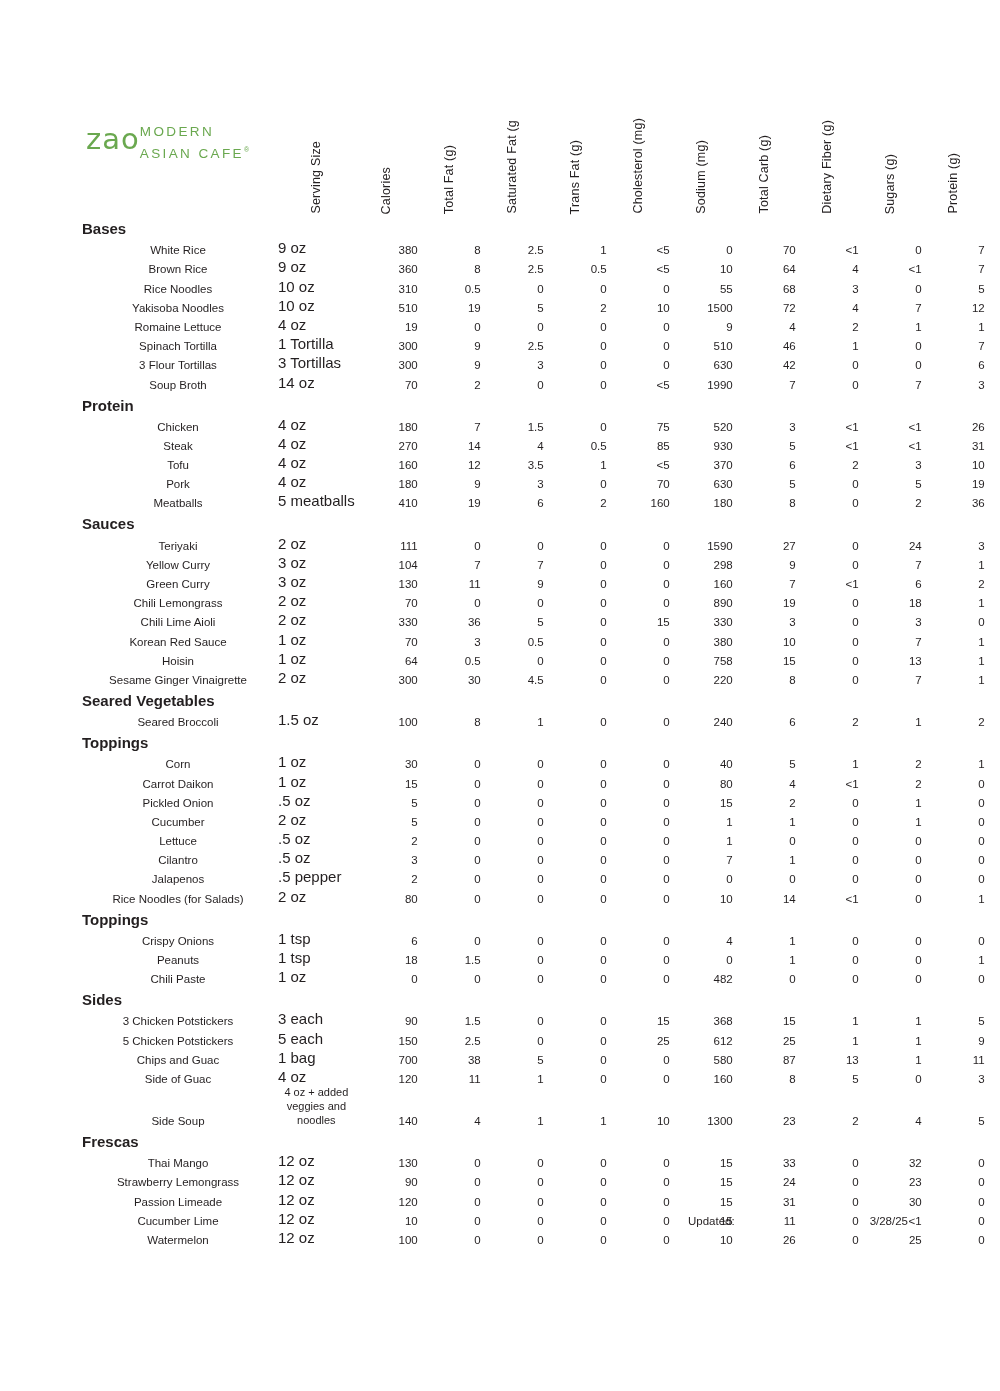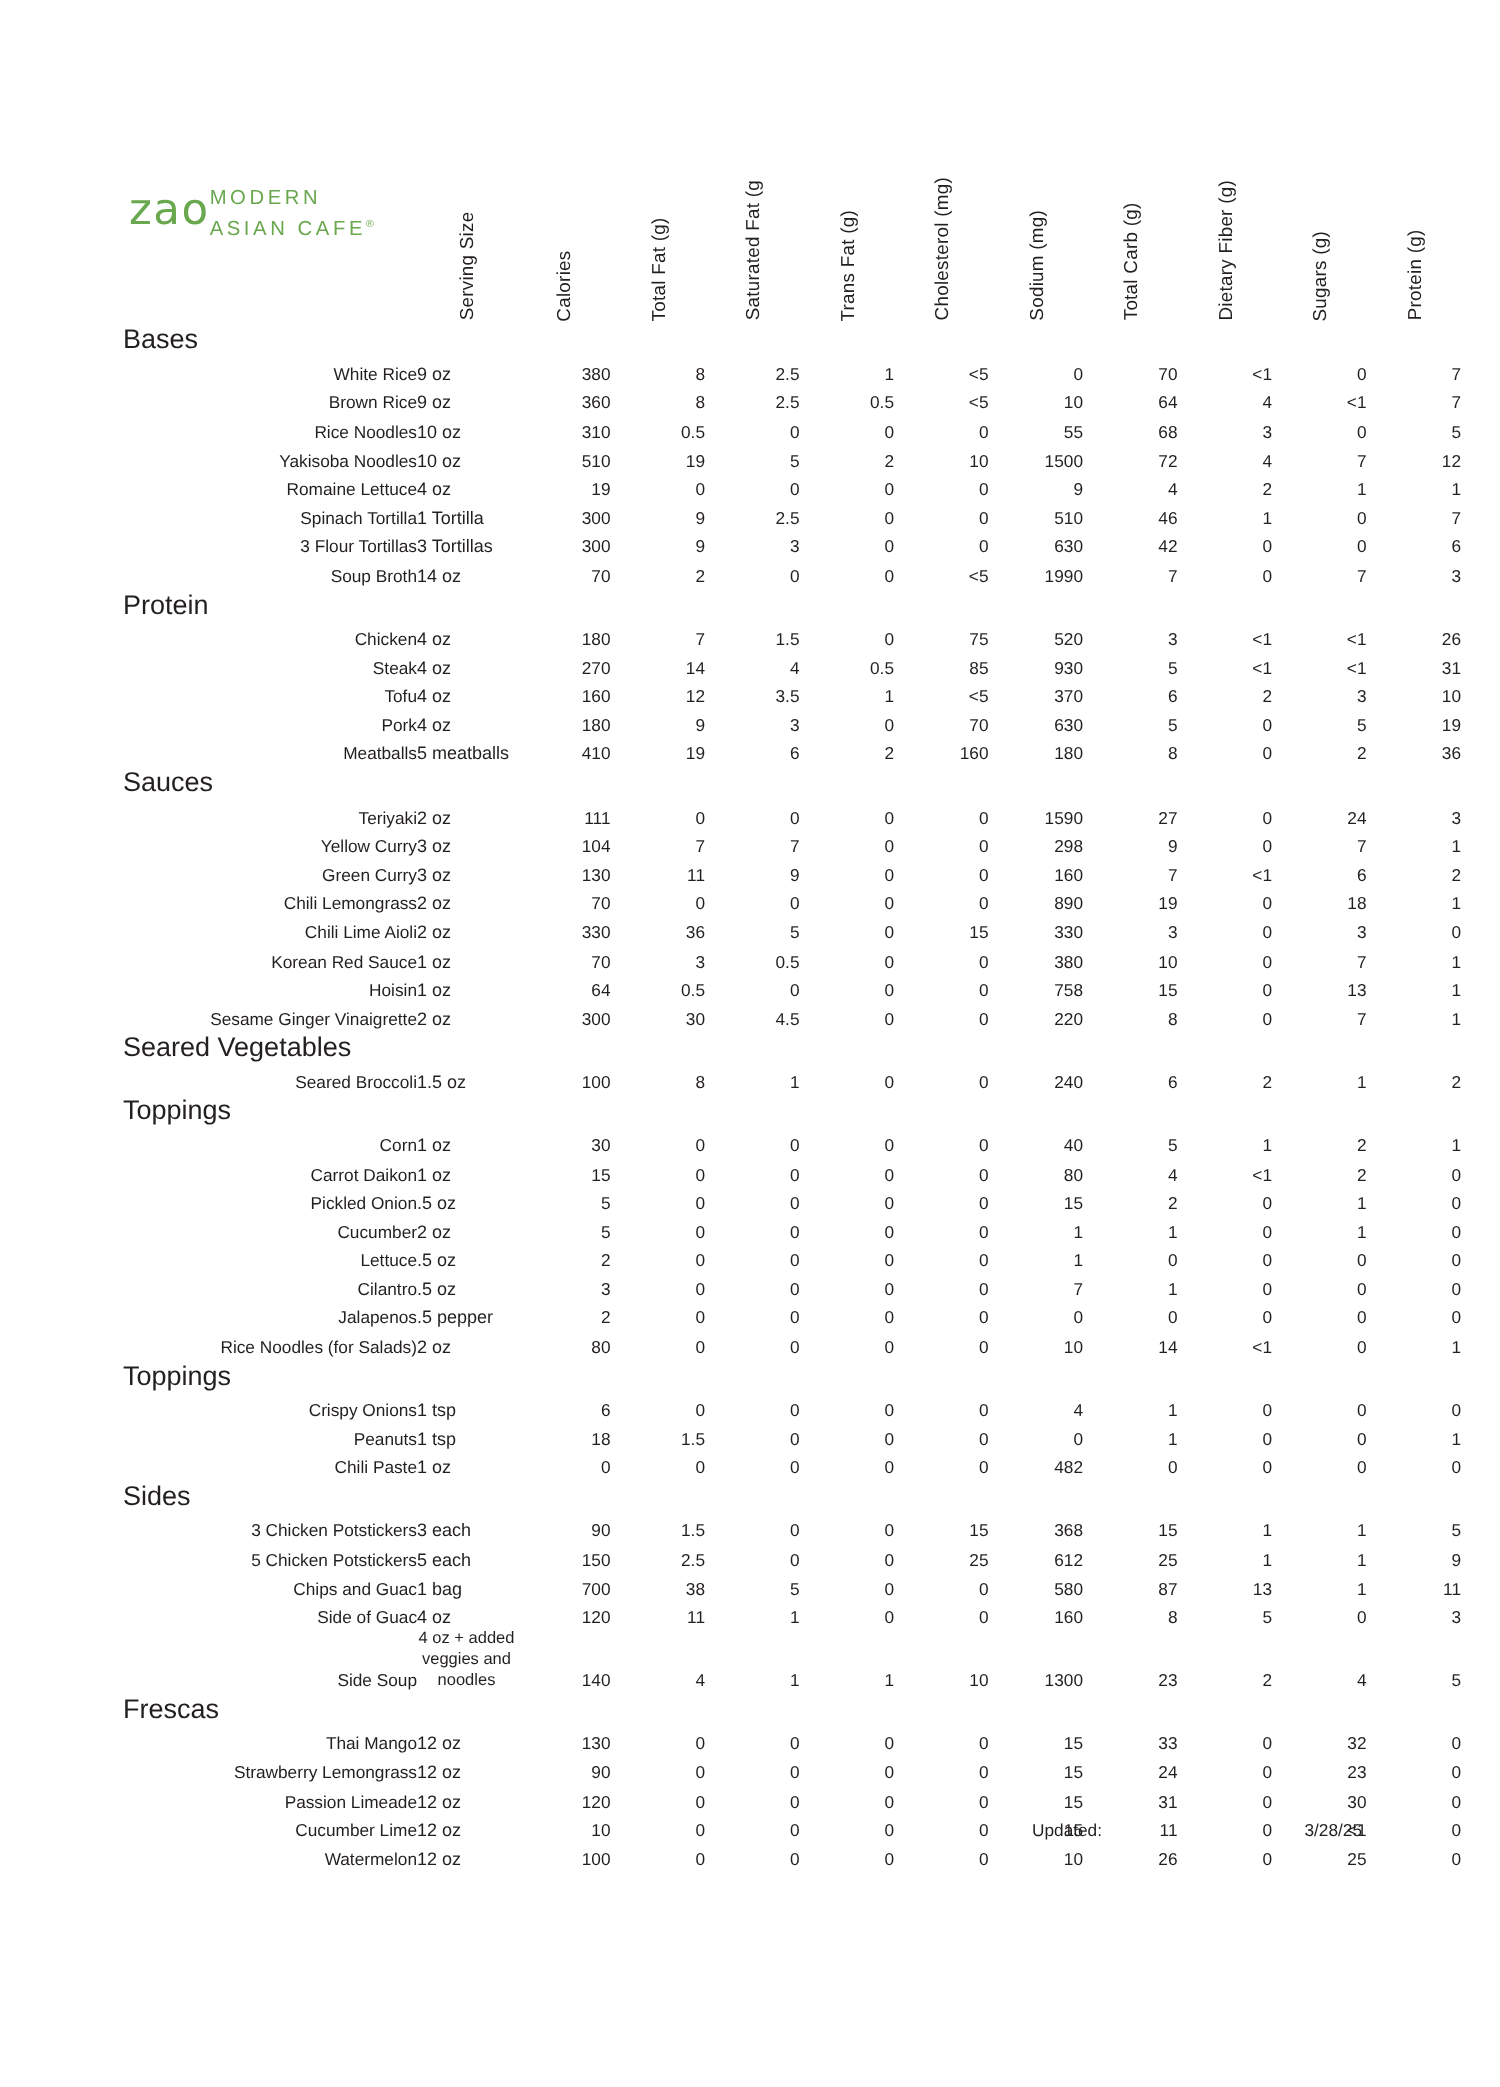--- a/index.html
+++ b/index.html
@@ -84,43 +84,43 @@
     font-weight: 400;
     color: #231f20;
     margin: 0 auto;
     letter-spacing: 0.2px;
   }
   th.blank-name { width: 200px; }
   th.blank-serv { width: 66px; }
   .col-num    { width: 63px;  }
 
   td.name {
-    text-align: right;
+    text-align: center;
     padding-left: 62px;
     font-size: 11.5px;
     height: 19.2px;
     white-space: nowrap;
   }
   td.serv {
     text-align: left;
-    font-size: 12px;
+    font-size: 15px;
     padding-left: 4px;
     white-space: nowrap;
   }
   td.num {
     text-align: right;
     font-size: 11.5px;
     padding-right: 10px;
     white-space: nowrap;
   }
   tr.group td.group-label {
     text-align: left;
     padding-left: 4px;
-    font-size: 18px;
-    font-weight: 400;
+    font-size: 15px;
+    font-weight: 700;
     height: 23px;
     white-space: nowrap;
   }
   tr.row td { height: 19.2px; }
 
   td.serv-multi {
     text-align: center;
     font-size: 11px;
     line-height: 14px;
     padding: 0 2px;

